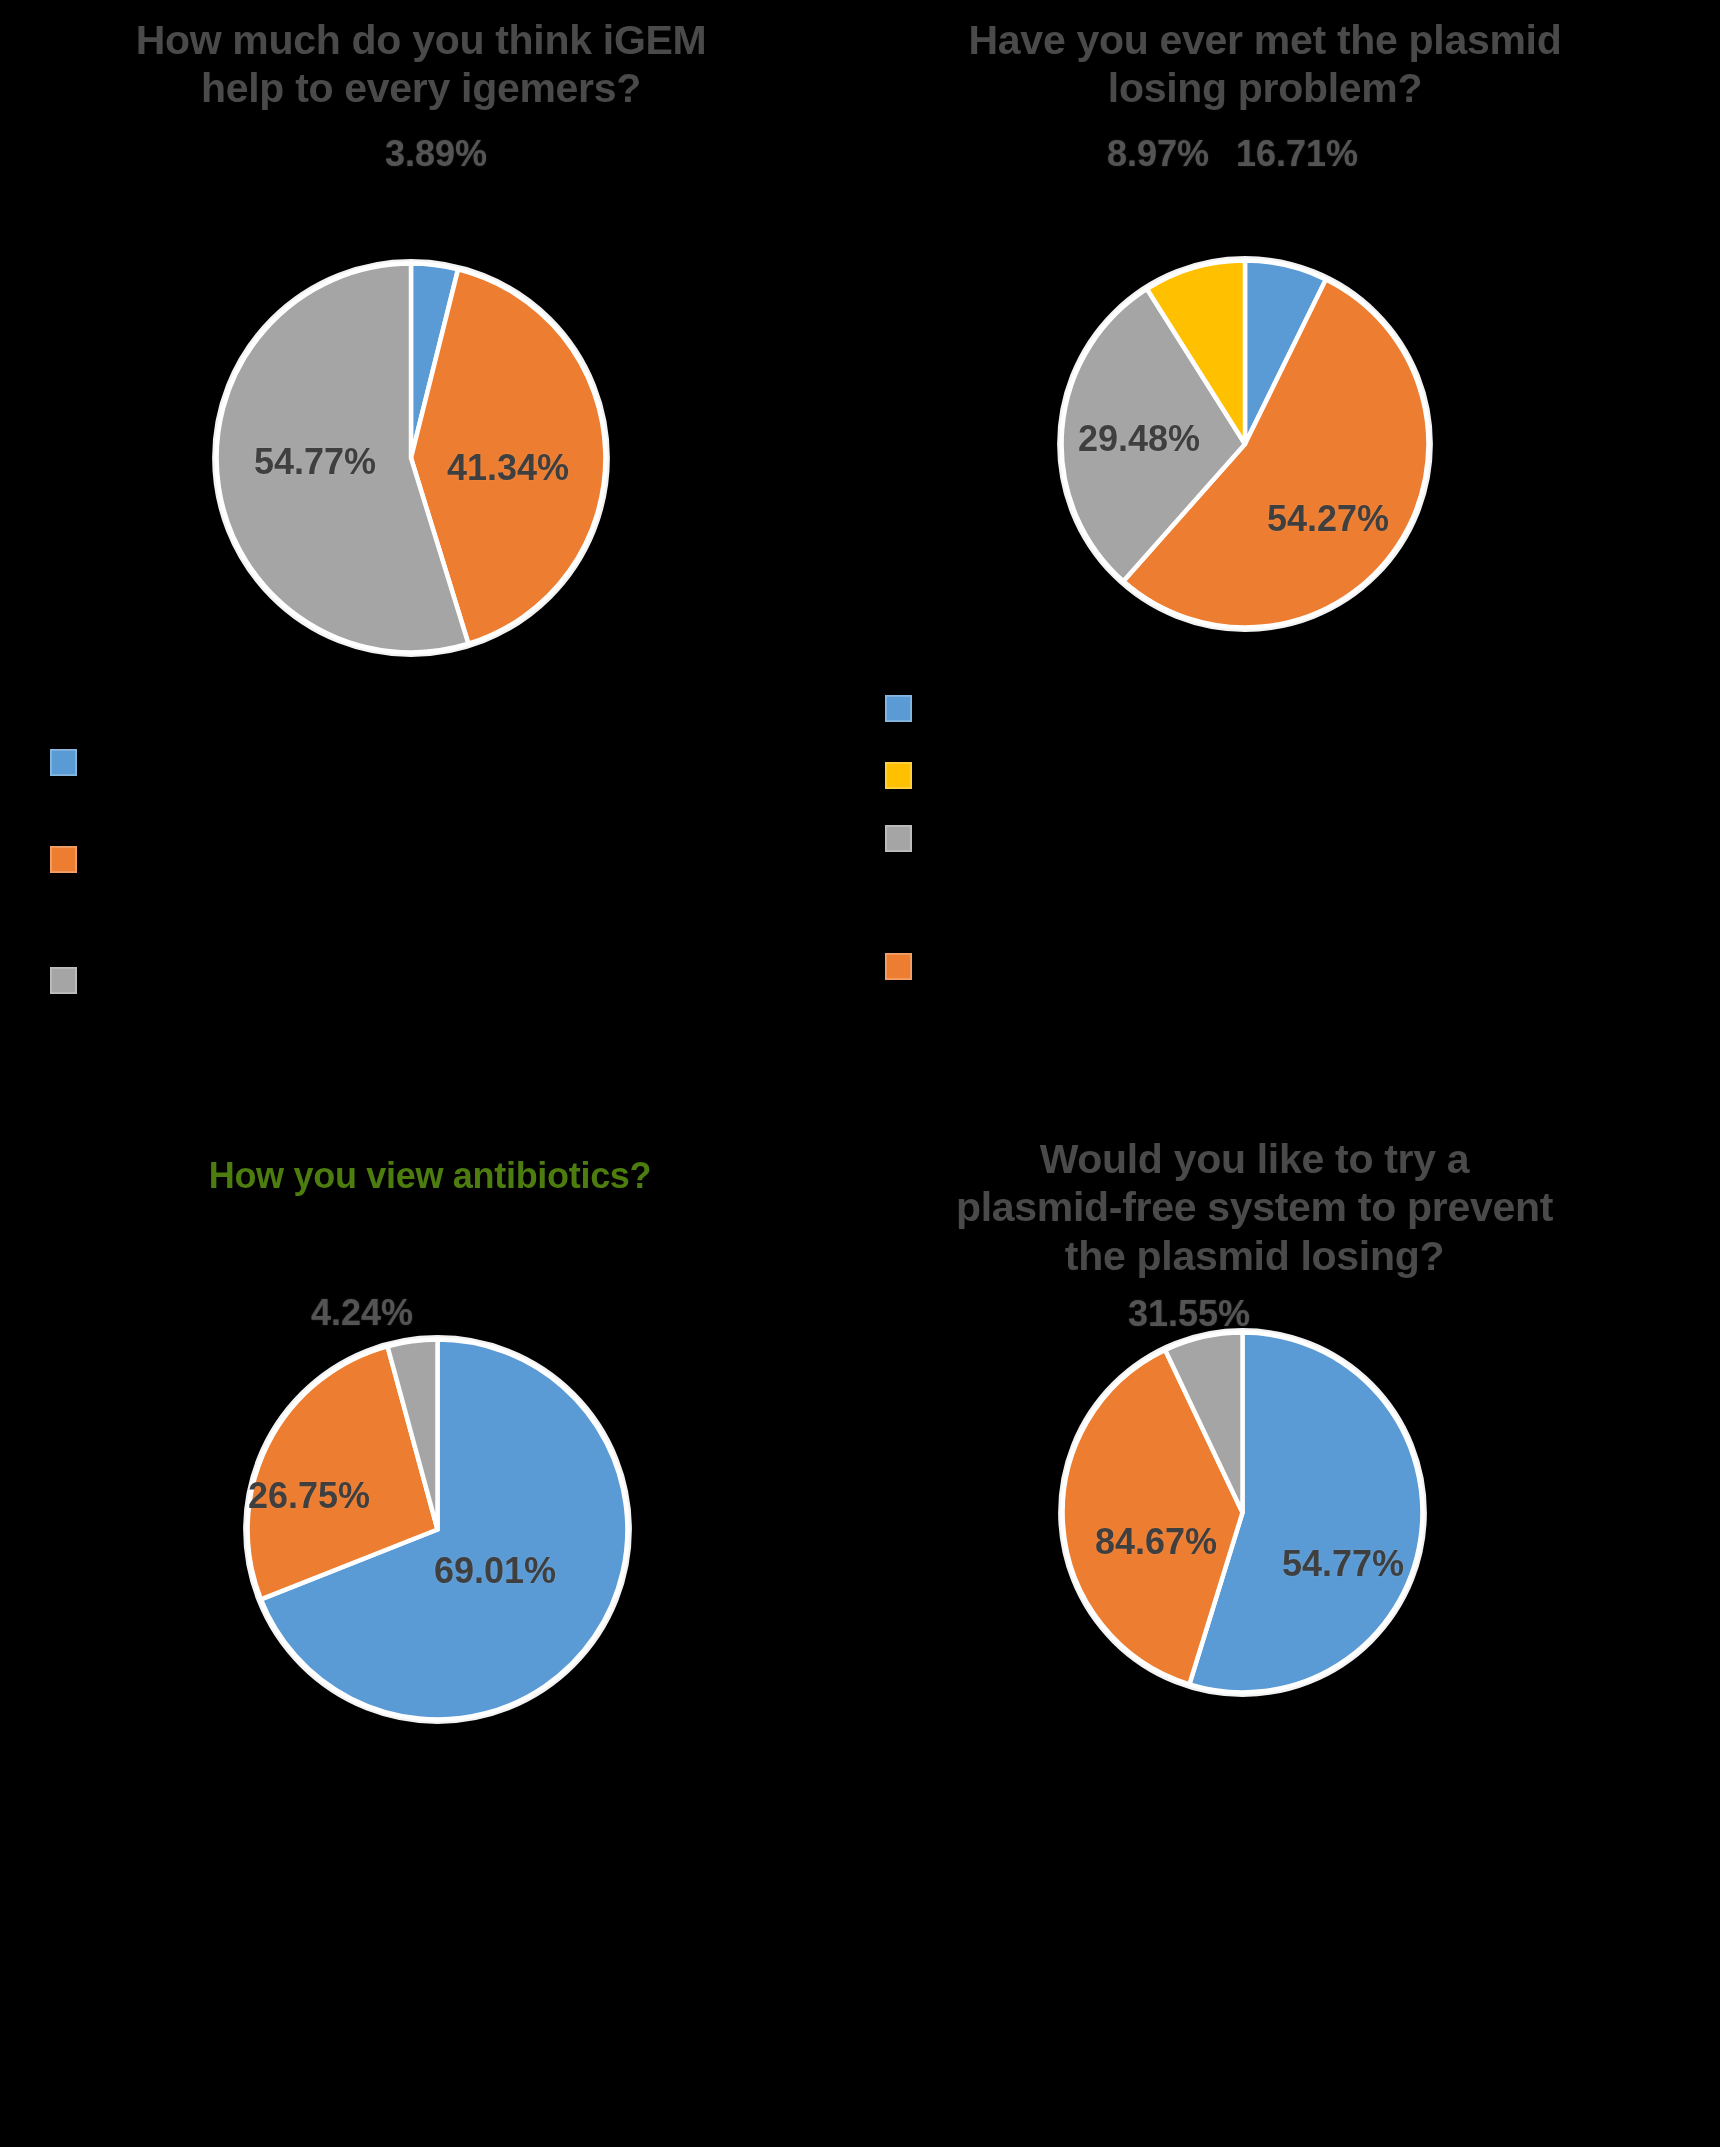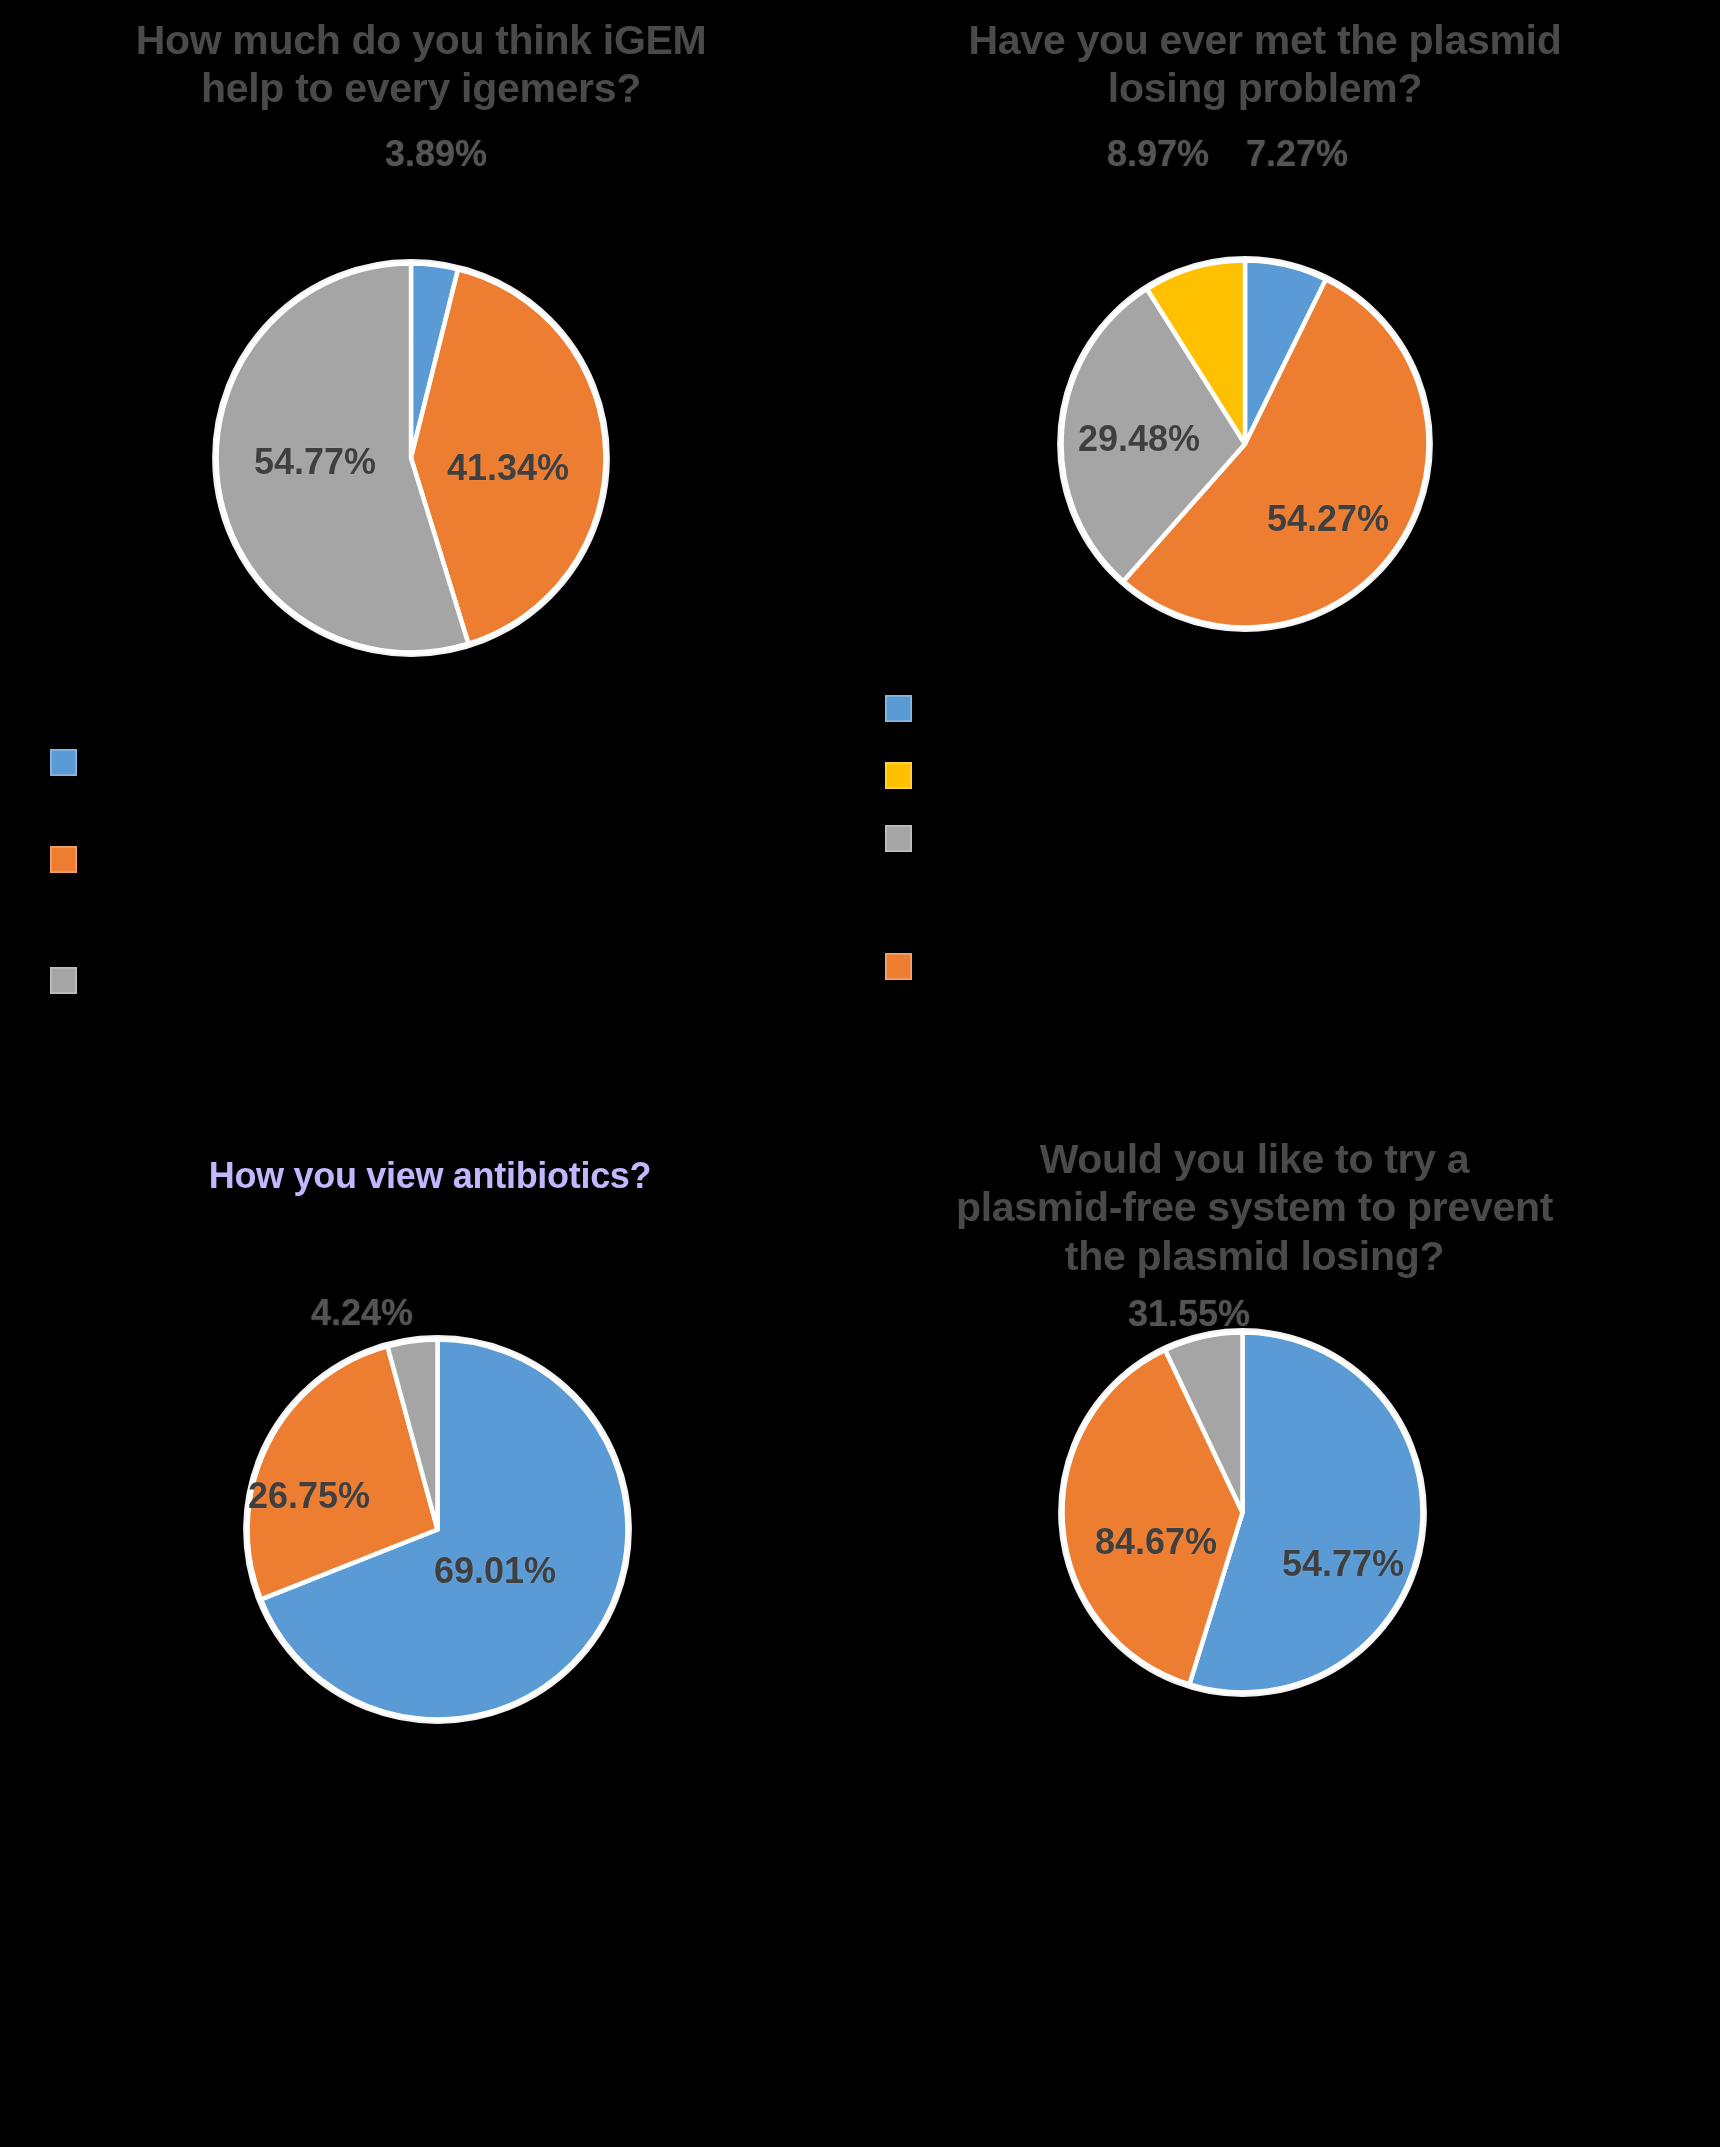--- a/index.html
+++ b/index.html
@@ -22,21 +22,21 @@
   .chart-title {
     position: absolute;
     text-align: center;
     font-weight: bold;
     color: #4a4a4a;
     line-height: 1.18;
     letter-spacing: -0.3px;
     white-space: pre-line;
   }
   .title-big  { font-size: 41px; }
-  .title-mid  { font-size: 36px; color: #c4b5fd; }
+  .title-mid  { font-size: 36px; color: #4d7c0f; }
 
   
   .pie-wrap { position: absolute; }
   .pie-wrap svg { display: block; overflow: visible; }
 
   
   .slice-label {
     position: absolute;
     font-size: 36px;
     font-weight: bold;
@@ -110,21 +110,21 @@
   <div class="pie-wrap" id="pie-2" style="left:1058px; top:257px;">
     <svg width="374" height="374" viewBox="0 0 418 418">
         <circle cx="209" cy="209" r="207.5" fill="none" stroke="#FFFFFF" stroke-width="5" opacity="0.95"></circle>
         <path d="M 209 209 L 209.00 4.00 A 205 205 0 0 1 299.43 25.02 Z" fill="#5B9BD5" stroke="#FFFFFF" stroke-width="5" stroke-linejoin="round"></path>
         <path d="M 209 209 L 299.43 25.02 A 205 205 0 1 1 72.99 362.38 Z" fill="#ED7D31" stroke="#FFFFFF" stroke-width="5" stroke-linejoin="round"></path>
         <path d="M 209 209 L 72.99 362.38 A 205 205 0 0 1 99.47 35.71 Z" fill="#A5A5A5" stroke="#FFFFFF" stroke-width="5" stroke-linejoin="round"></path>
         <path d="M 209 209 L 99.47 35.71 A 205 205 0 0 1 209.00 4.00 Z" fill="#FFC000" stroke="#FFFFFF" stroke-width="5" stroke-linejoin="round"></path>
       </svg>
   </div>
 
-  <div class="slice-label outside" style="left:1297px; top:154px;">7.27%</div>
+  <div class="slice-label outside" style="left:1297px; top:154px;">16.71%</div>
   <div class="slice-label" style="left:1328px; top:519px;">54.27%</div>
   <div class="slice-label" style="left:1139px; top:439px;">29.48%</div>
   <div class="slice-label outside" style="left:1158px; top:154px;">8.97%</div>
 
   <div class="legend" id="legend-2" style="left:885px; top:695px; width:466px; height:269px;">
       <div class="legend-row" style="top: 0px; left: 0px;">
         <span class="legend-swatch" style="background: rgb(91, 155, 213);"></span>
         <span class="legend-text"></span>
       </div>
       <div class="legend-row" style="top: 67px; left: 0px;">

